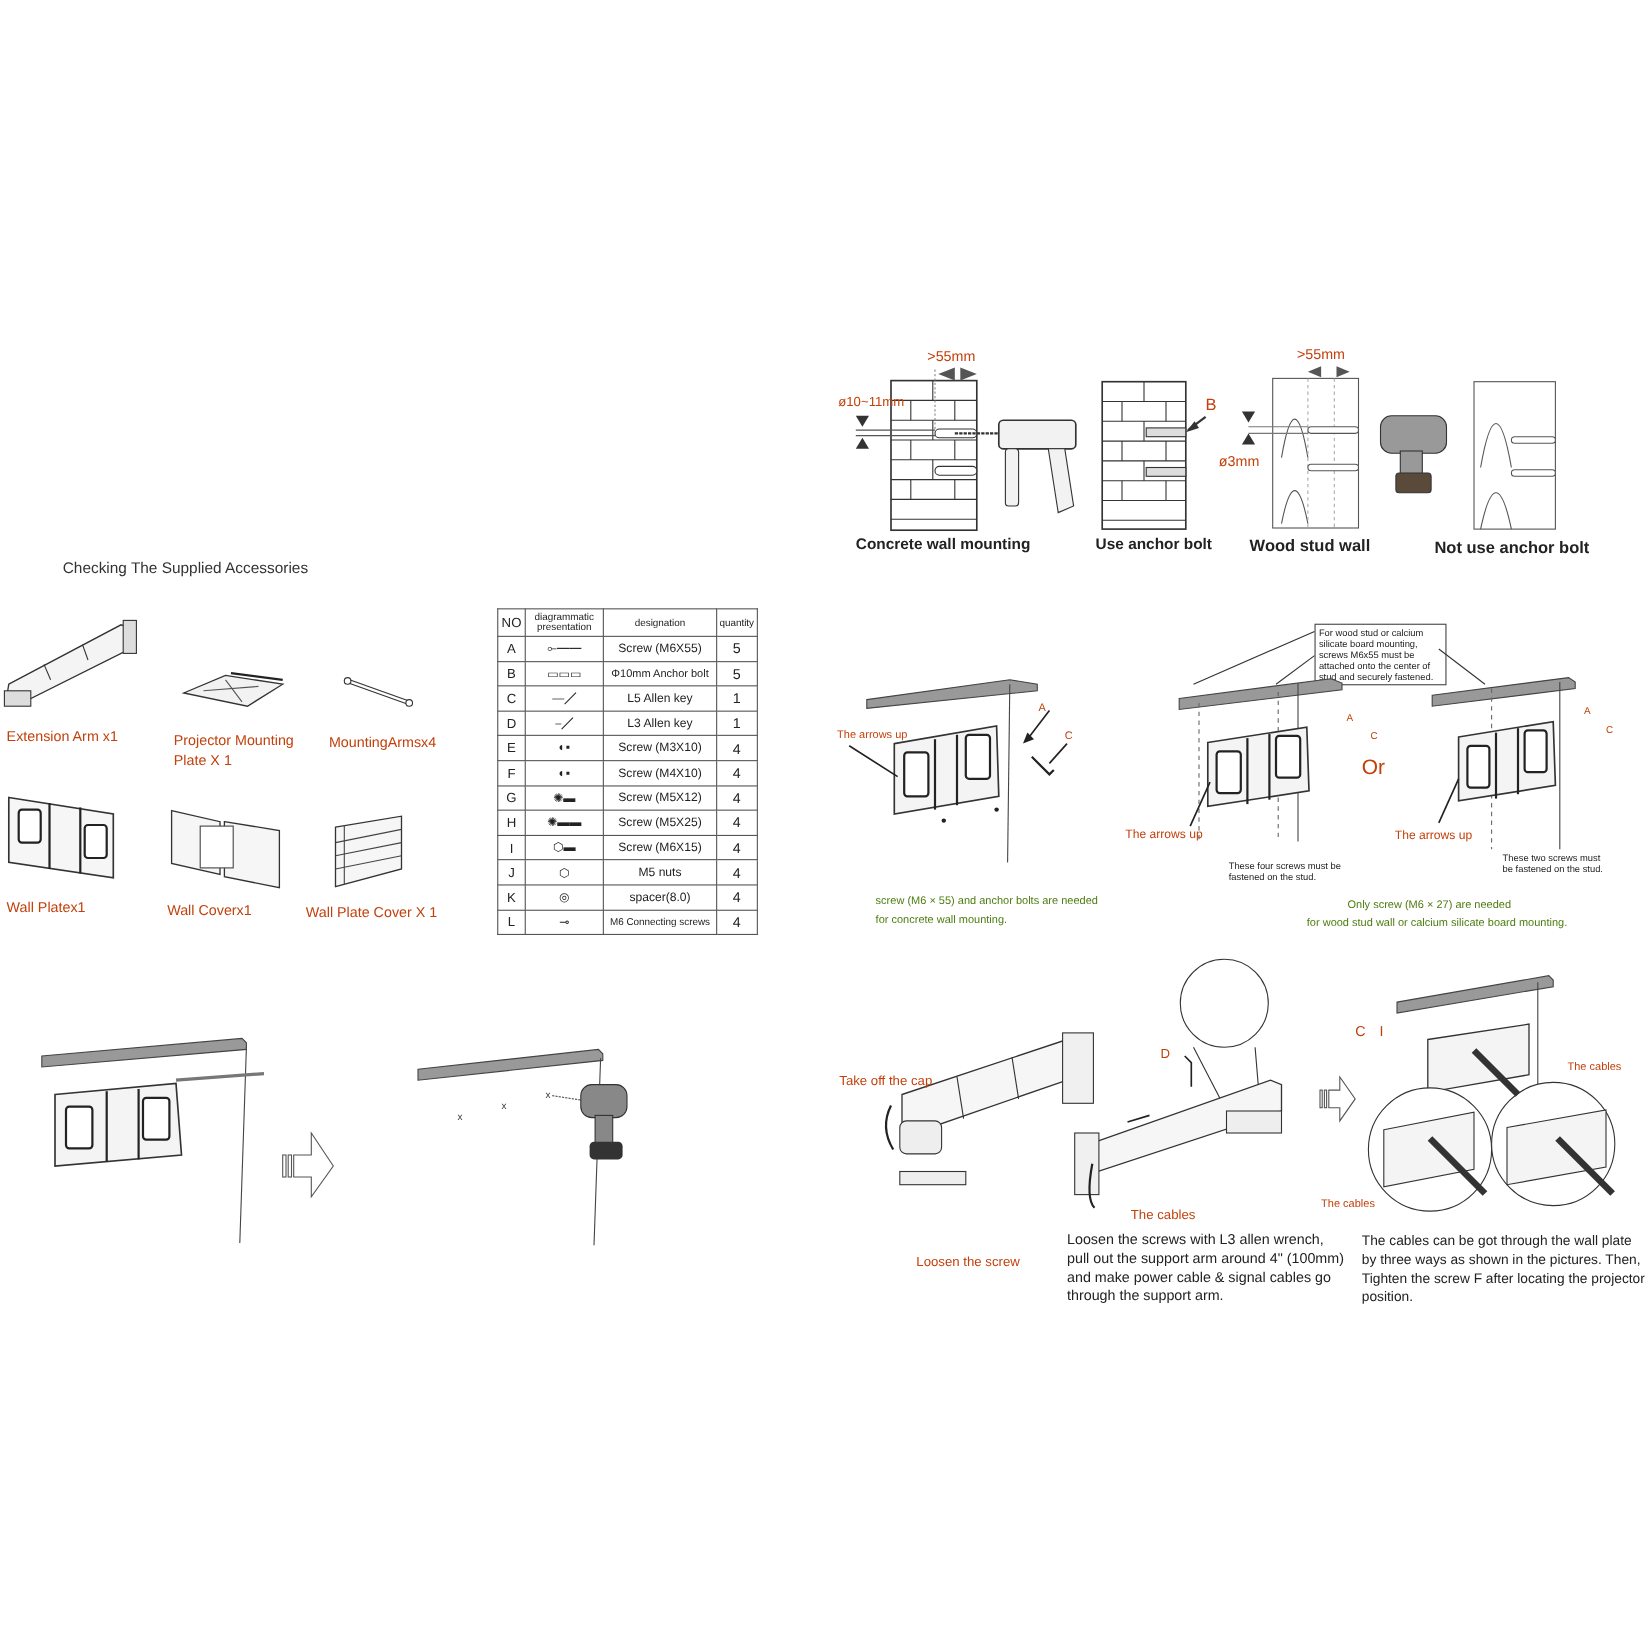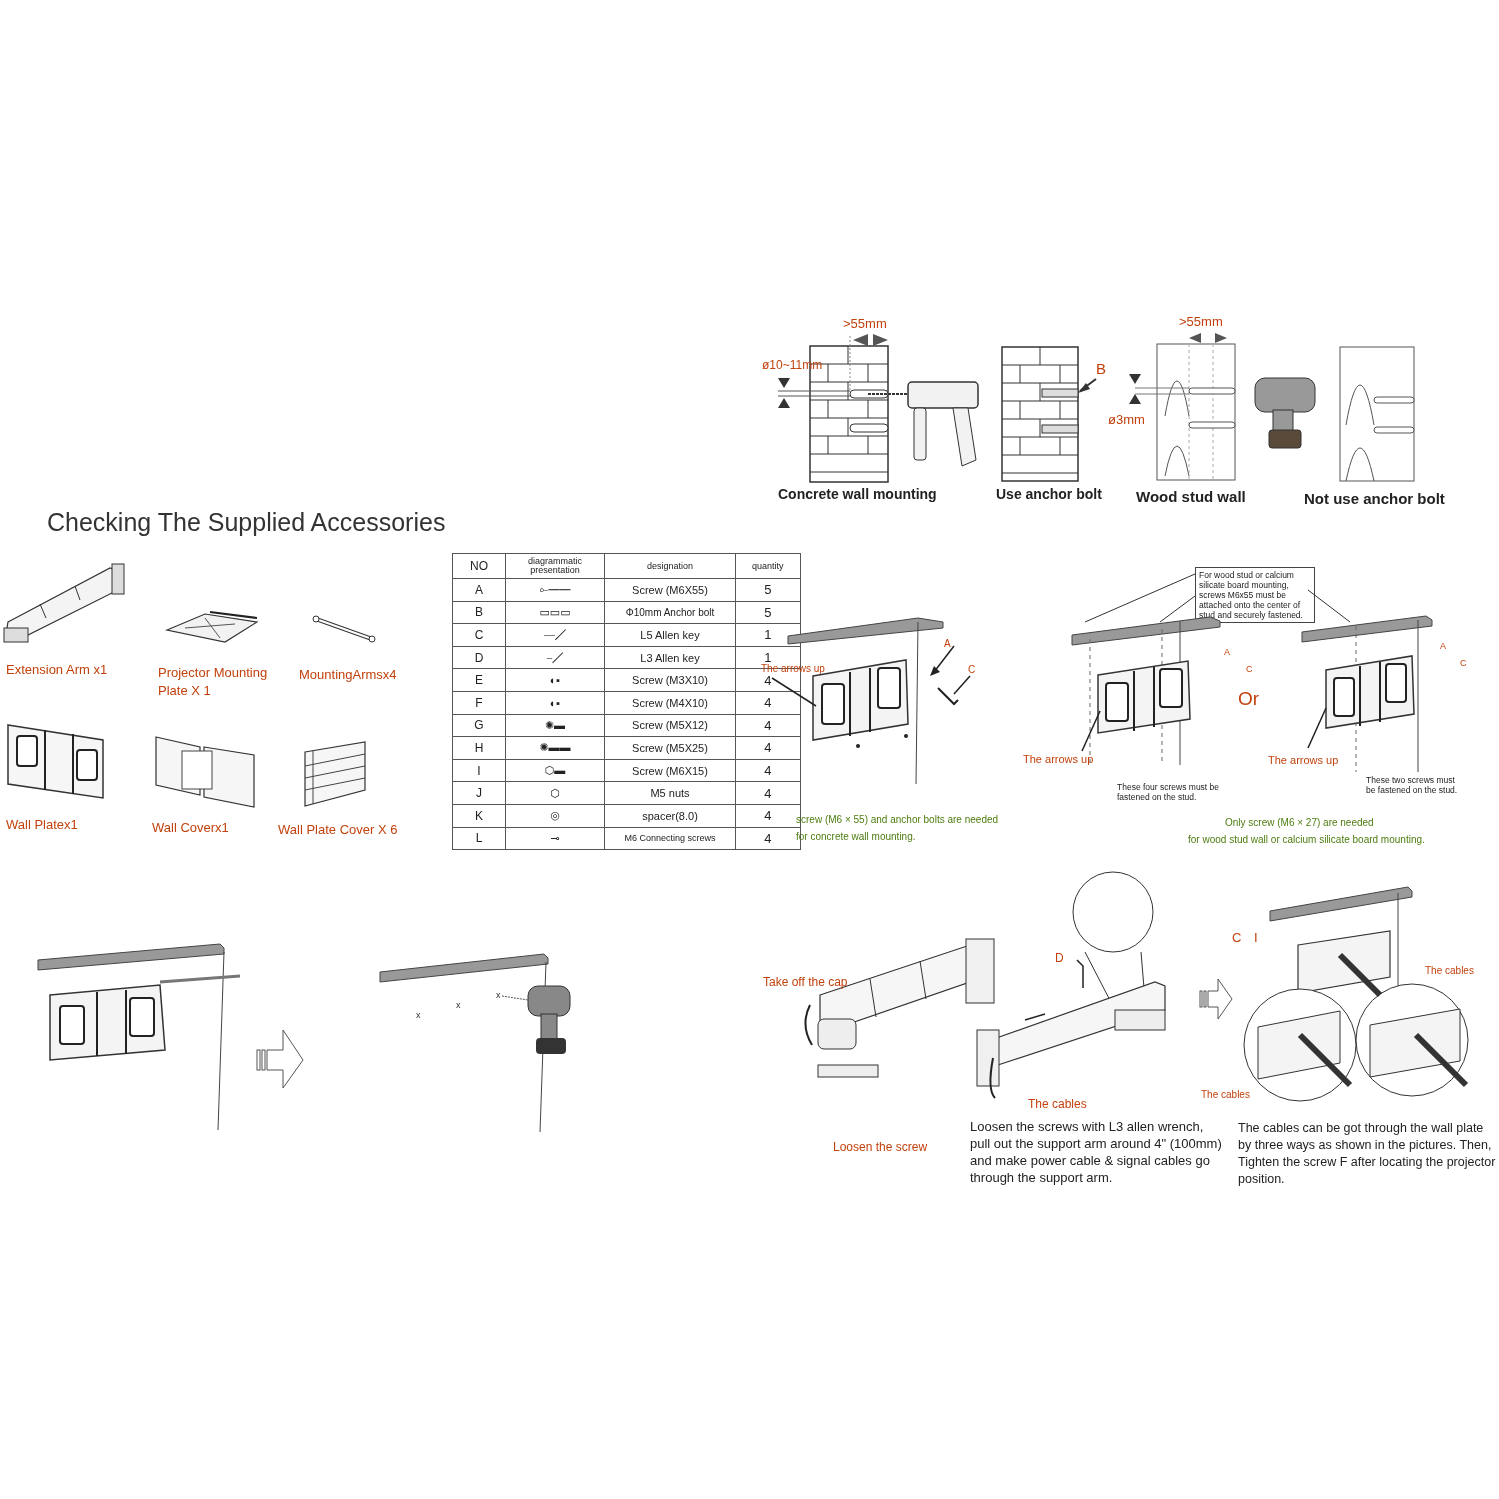--- a/index.html
+++ b/index.html
@@ -1,20 +1,20 @@
 <!DOCTYPE html>
 <html><head>
 <meta charset="utf-8">
 <style>
   html,body{margin:0;padding:0;background:#fff;}
   body{width:1499px;height:1499px;position:relative;overflow:hidden;font-family:"Liberation Sans",sans-serif;color:#222;}
   .lbl{position:absolute;font-size:13px;color:#c2410c;white-space:nowrap;}
-  .title{position:absolute;left:47px;top:508px;font-size:25px;color:#333;}
+  .title{position:absolute;left:57px;top:508px;font-size:14px;color:#333;}
   table.acc{position:absolute;left:452px;top:553px;border-collapse:collapse;font-size:11px;}
-  table.acc td,table.acc th{border:1px solid #555;height:21.6px;padding:0 16px;text-align:center;font-weight:normal;}
+  table.acc td,table.acc th{border:1px solid #555;height:21.6px;padding:0 2px;text-align:center;font-weight:normal;}
   table.acc th{font-size:9px;line-height:9px;height:24px;}
   table.acc td.no{width:20px;font-size:12px;}
   table.acc td.pic{width:66px;}
   table.acc td.des{width:98px;}
   table.acc td.qty{width:30px;font-size:13px;}
   table.acc td.small{font-size:9px;}
   .caption{position:absolute;font-size:14px;color:#222;white-space:nowrap;font-weight:bold;}
   .small-note{position:absolute;font-size:8.5px;line-height:10px;color:#222;}
   .note{position:absolute;font-size:10px;line-height:17px;color:#4d7c0f;}
   .bignote{position:absolute;font-size:13px;line-height:17px;color:#222;}
@@ -68,21 +68,21 @@
 </svg>
 <div class="lbl" style="left:152px;top:820px">Wall  Coverx1</div>
 
 <svg style="left:303px;top:740px" width="65" height="68" viewBox="0 0 65 68">
   <polygon points="2,12 62,2 62,50 2,66" fill="#f6f6f6" stroke="#333" stroke-width="1.2"></polygon>
   <line x1="2" y1="26" x2="62" y2="14" stroke="#444"></line>
     <line x1="2" y1="38" x2="62" y2="26" stroke="#444"></line>
     <line x1="2" y1="50" x2="62" y2="38" stroke="#444"></line>
   <line x1="10" y1="10" x2="10" y2="64" stroke="#444"></line>
 </svg>
-<div class="lbl" style="left:278px;top:822px">Wall Plate Cover X 6</div>
+<div class="lbl" style="left:278px;top:822px">Wall Plate Cover X 1</div>
 
 <table class="acc">
   <tbody>
       <tr>
     <th style="font-size:12px">NO</th>
     <th>diagrammatic presentation</th>
     <th>designation</th>
     <th>quantity</th>
   </tr>
   <tr>

